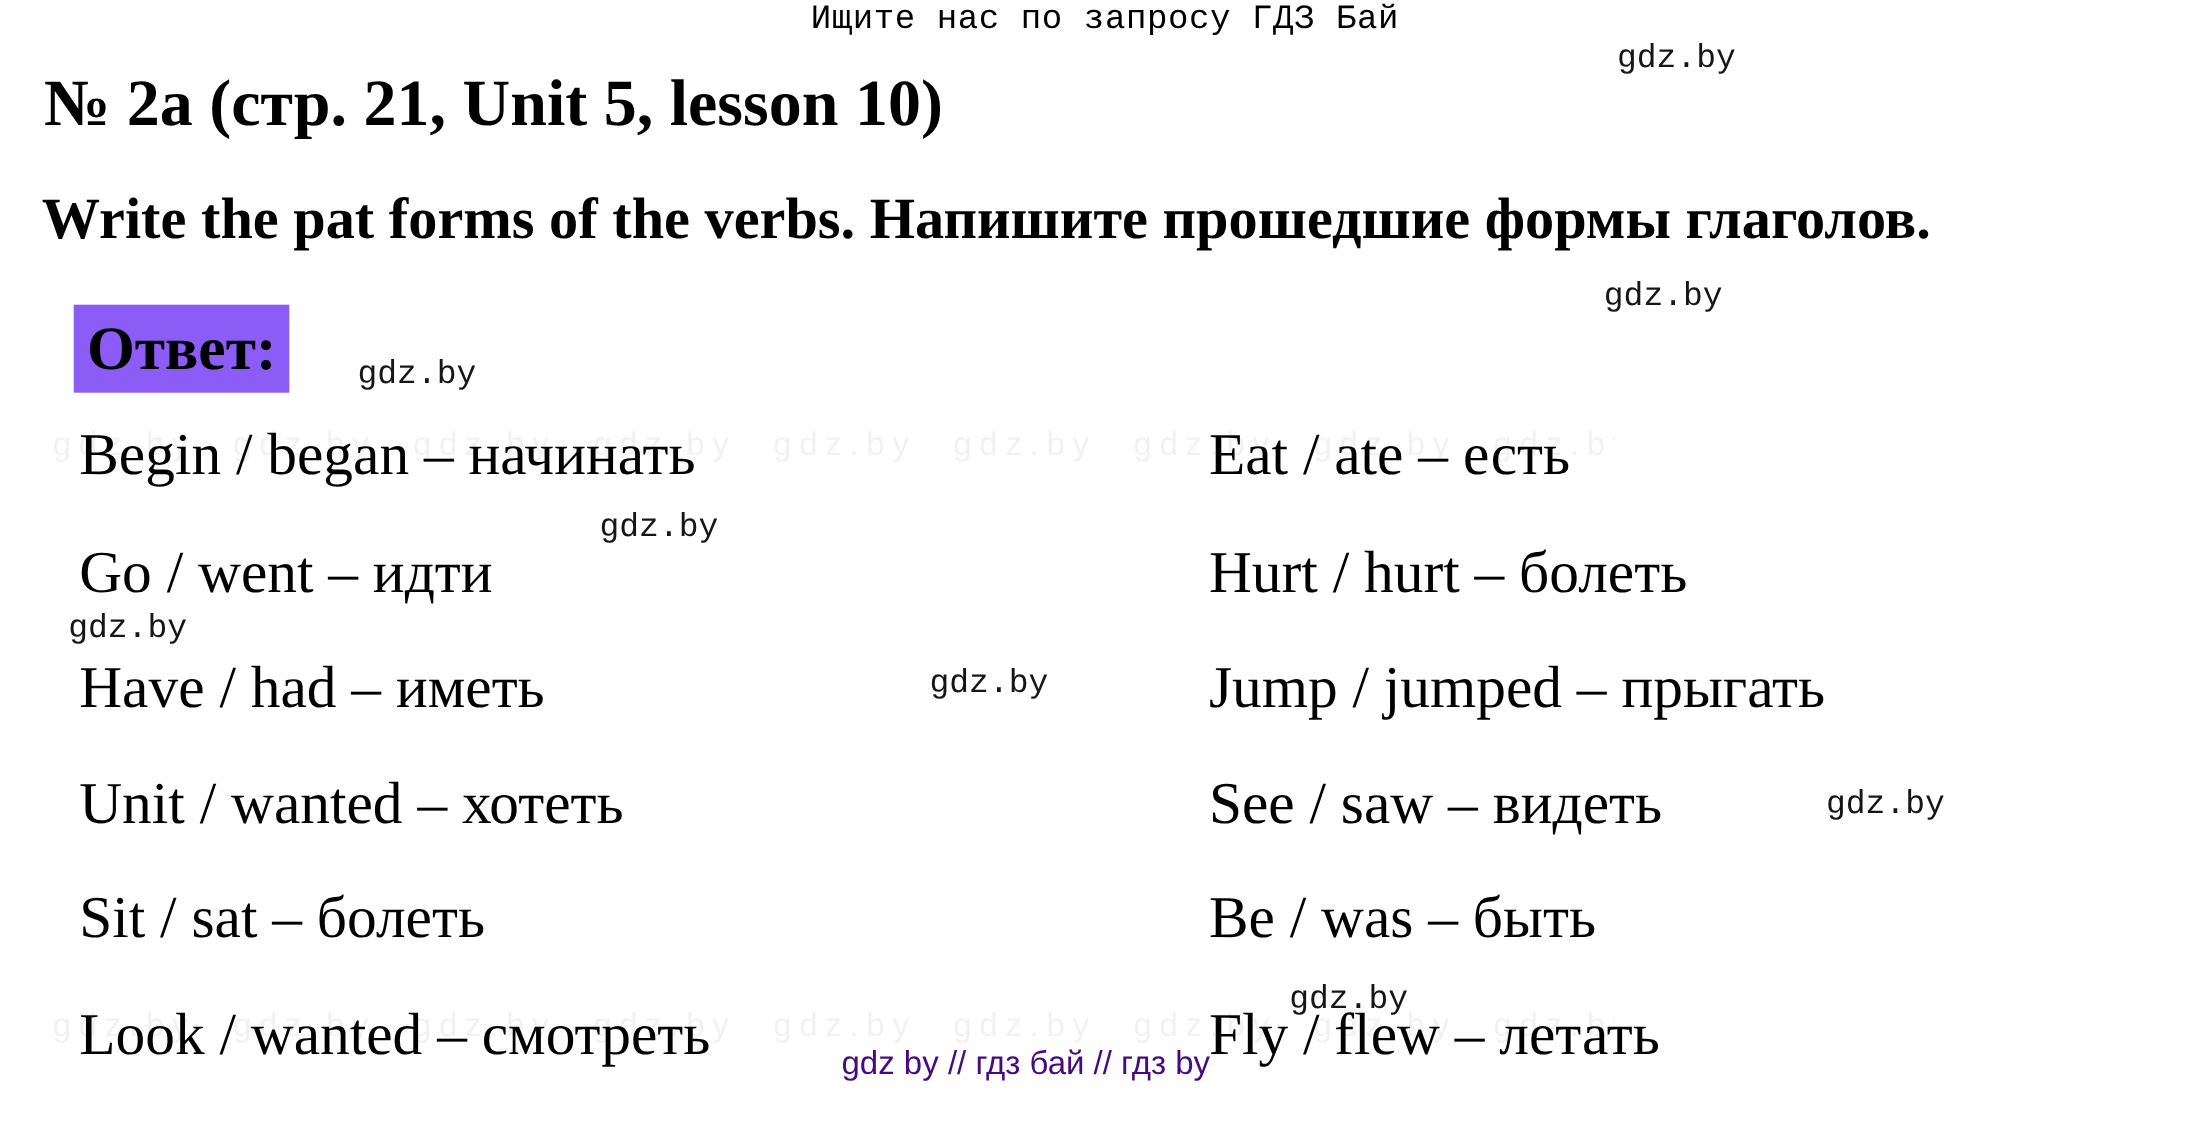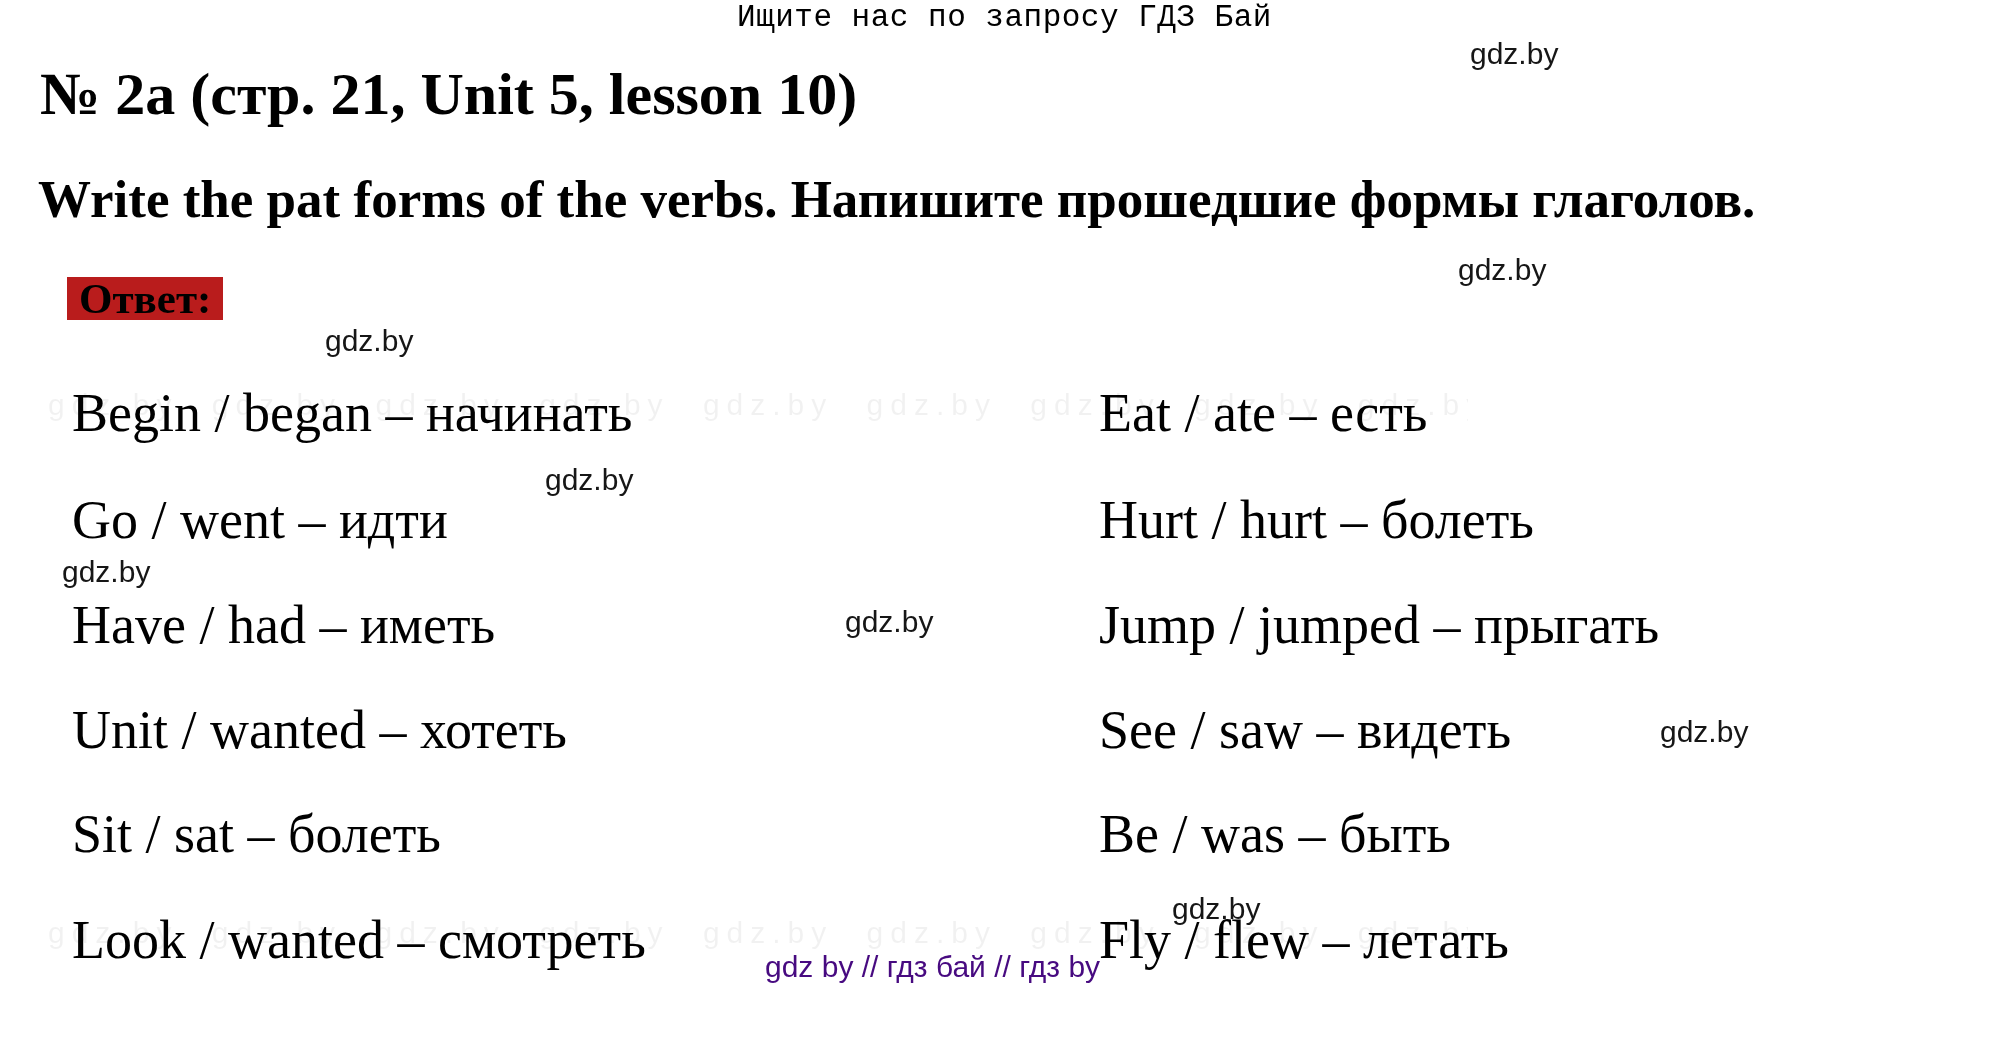--- a/index.html
+++ b/index.html
@@ -12,21 +12,21 @@
   .abs{position:absolute;white-space:nowrap;line-height:1;}
 
   .promo{
     left:737px;top:2px;
     font-family:Liberation Mono, monospace;
     font-size:31px;letter-spacing:.5px;
     color:#000000;
   }
 
   .wm{
-    font-family:Liberation Sans, sans-serif;
+    font-family:Liberation Mono, monospace;
     font-size:30px;color:#161616;
   }
   .wm1{left:1470px;top:39px;}
   .wm2{left:1458px;top:255px;}
   .wm3{left:325px;top:326px;}
   .wm4{left:545px;top:465px;}
   .wm5{left:62px;top:557px;}
   .wm6{left:845px;top:607px;}
   .wm7{left:1660px;top:717px;}
   .wm8{left:1172px;top:894px;}
@@ -35,23 +35,23 @@
     left:40px;top:64px;margin:0;
     font-size:60px;font-weight:bold;
   }
   .instruction{
     left:38px;top:173px;
     font-size:53px;
     font-weight:bold;
   }
   .answer{
     left:67px;top:277px;
-    font-size:43px;font-weight:bold;
-    background:#b91c1c;
-    padding:0 12px;
+    font-size:56px;font-weight:bold;
+    background:#8b5cf6;
+    padding:12px 12px;
   }
 
   .verb{font-size:54px;}
   .col-l{left:60px;margin-left:12px;}
   .col-r{left:1063px;margin-left:36px;}
   .row1{top:386px}.row2{top:493px}.row3{top:598px}
   .row4{top:703px}.row5{top:807px}.row6{top:913px}
 
   .ghost{
     font-family:"Liberation Sans", sans-serif;

